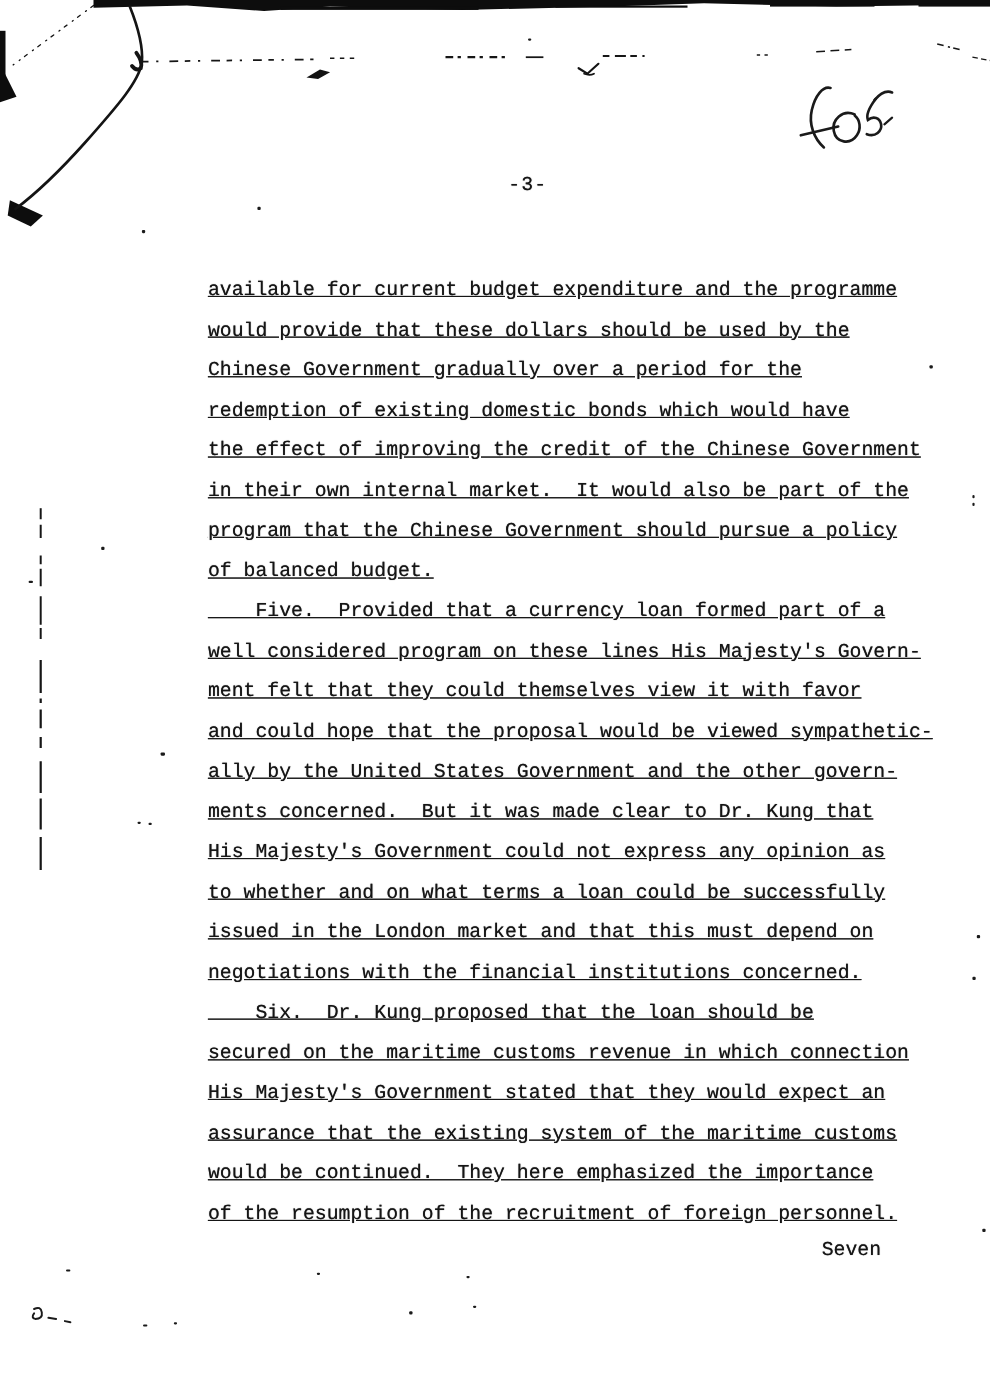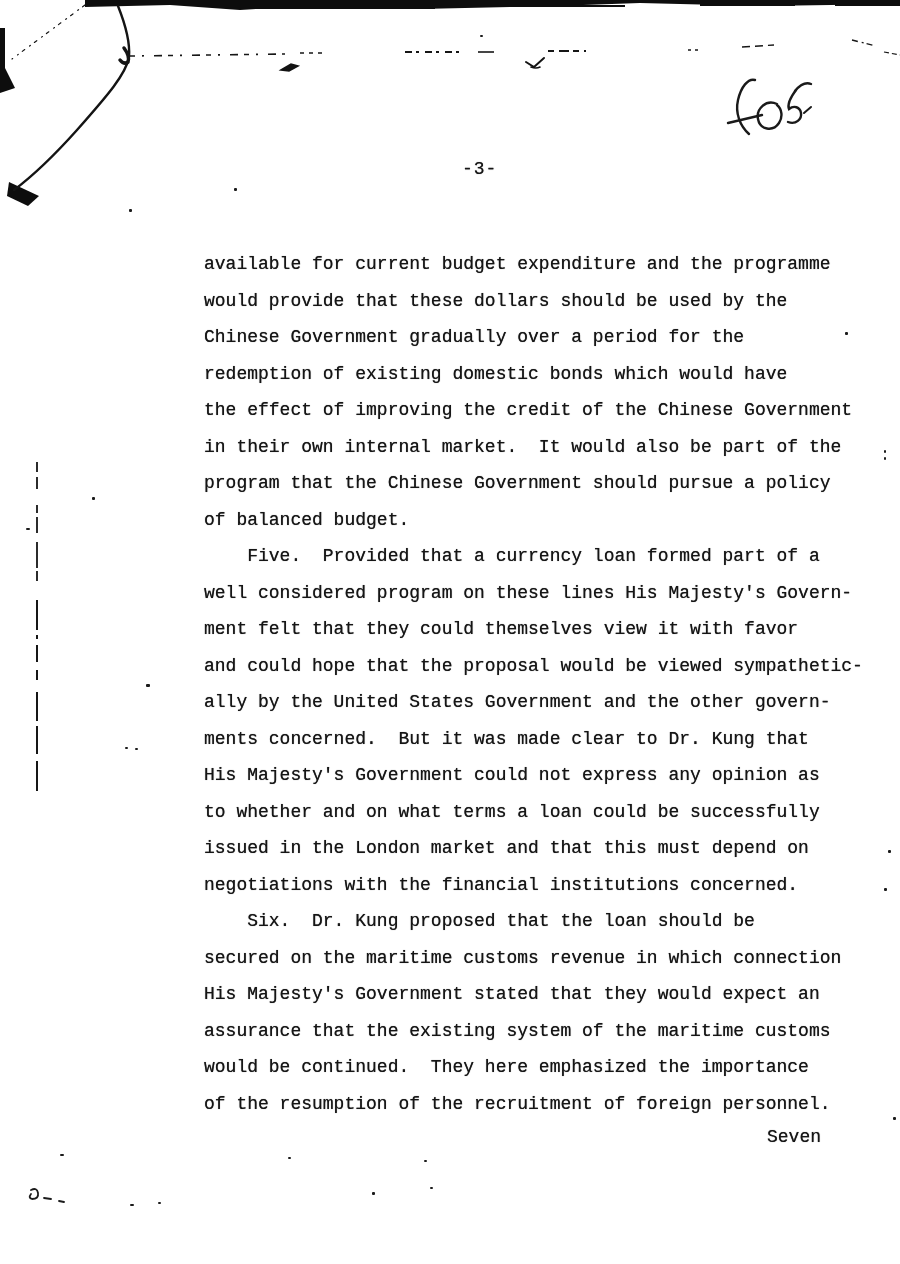--- a/index.html
+++ b/index.html
@@ -8,22 +8,22 @@
     background:#ffffff; overflow:hidden;
     font-family:"Liberation Mono","DejaVu Sans Mono",monospace;
     color:#151515;
   }
   .typewritten {
     position:absolute; font-size:18px; line-height:36.5px;
     white-space:pre; text-shadow:0 0 0.7px rgba(25,25,25,0.85);
   }
   .pagenum  { top:151px; left:462px; letter-spacing:1px; }
   .refline  { top:188px; left:204px; }
-  .bodytext { top:246px; left:204px; }
-  .catchword{ top:1119px; left:767px;text-align:right; }
+  .bodytext { top:246px; left:189px;text-decoration:underline; }
+  .catchword{ top:1119px; left:747px;text-align:right; }
   svg.artifacts { position:absolute; left:0; top:0; pointer-events:none; }
   .speck { position:absolute; background:#1b1b1b; border-radius:1px; }
 </style>
 </head>
 <body>
 
 <div class="page">
 
   <svg class="artifacts" width="900" height="1264" viewBox="0 0 900 1264">
 

